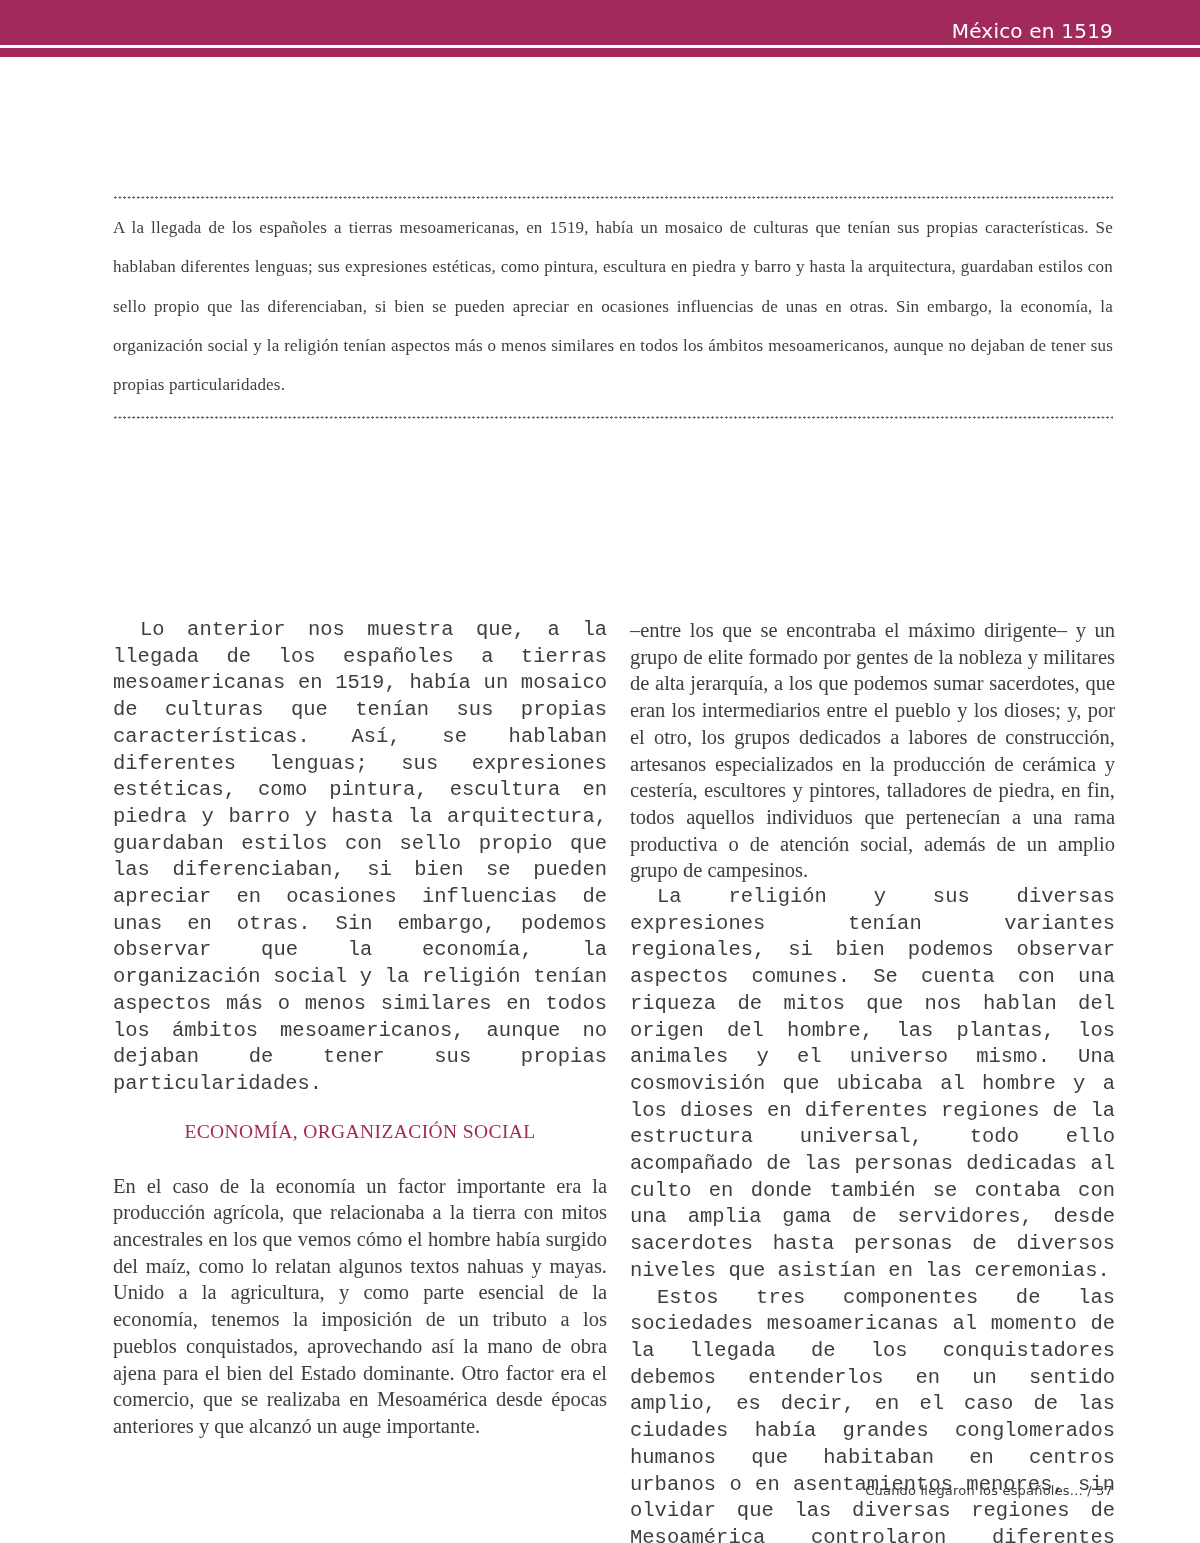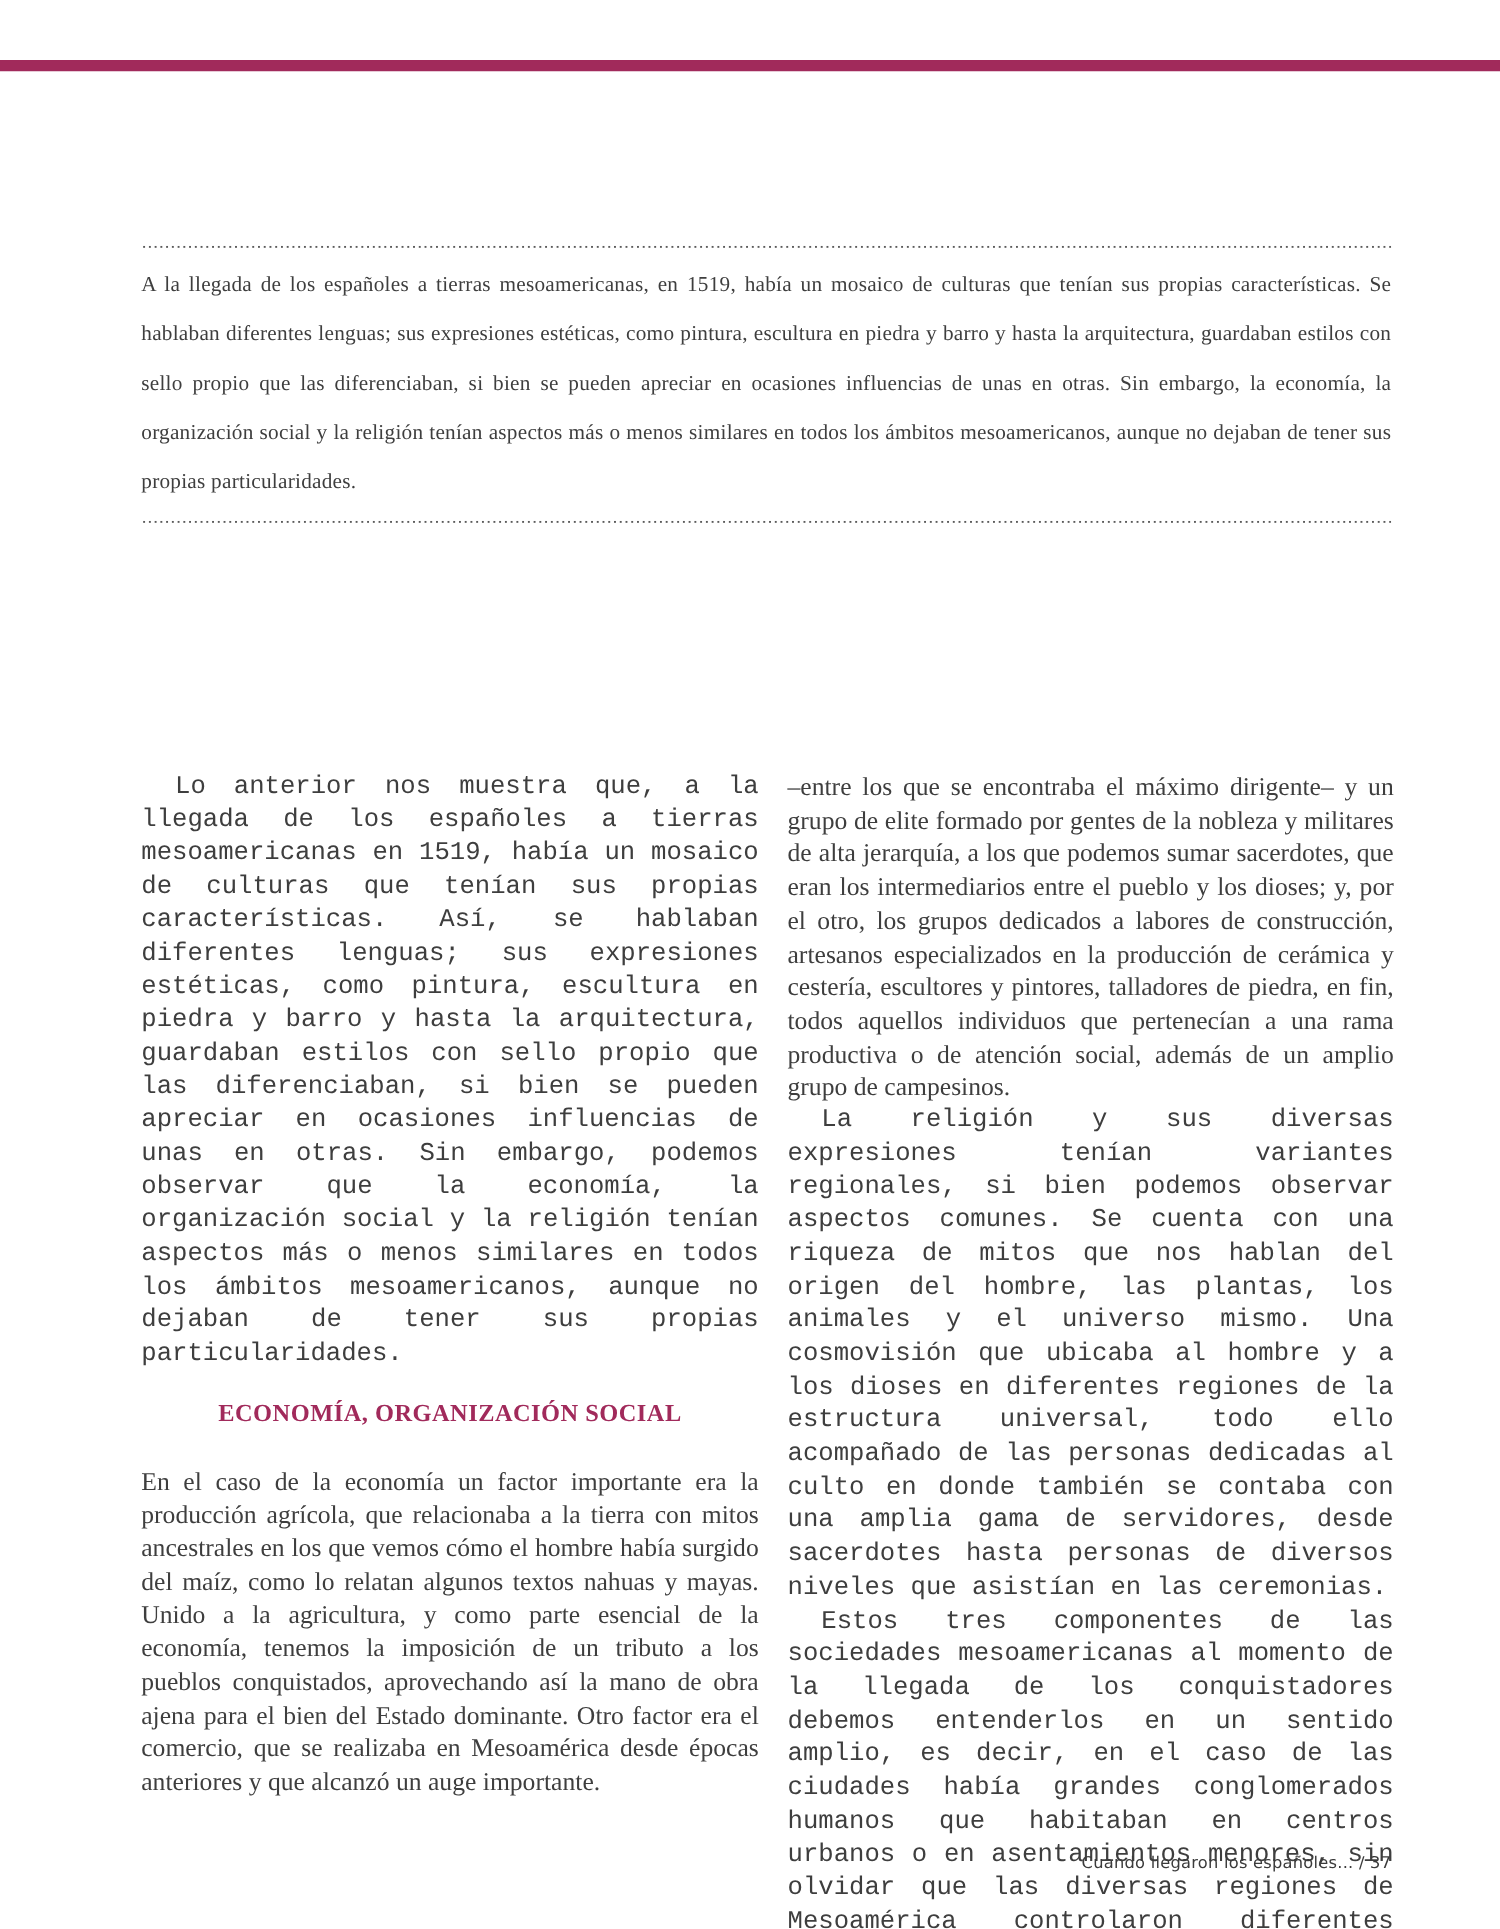--- a/index.html
+++ b/index.html
@@ -85,21 +85,21 @@
     line-height: 26.7px;
     color: var(--ink, #3e3e3e);
     text-align: justify;
   }
   .body-p.indent { text-indent: 27px; font-family: Liberation Mono, monospace; }
 
   .section-heading {
     margin: 20px 0 27px;
     font-size: 19.5px;
     line-height: 28px;
-    font-weight: 700;
+    font-weight: 400;
     color: var(--accent, #A12A5B);
     text-align: center;
     letter-spacing: 0.4px;
   }
   .section-heading .hline { display: block; }
 
   
   .footer {
     position: absolute;
     top: 1483px;
@@ -108,20 +108,23 @@
     font-size: 13px;
     color: #3b3b3b;
     letter-spacing: 0.2px;
   }
 </style>
 </head>
 <body>
 
 <div class="page">
 
+  <header class="topbar">
+    <span class="topbar-title">México en 1519</span>
+  </header>
   <div class="topbar-sub"></div>
 
   <section class="intro">
     <div class="dotline"></div>
     <p class="intro-text">A la llegada de los españoles a tierras mesoamericanas, en 1519, había un mosaico de culturas que tenían sus propias características. Se hablaban diferentes lenguas; sus expresiones estéticas, como pintura, escultura en piedra y barro y hasta la arquitectura, guardaban estilos con sello propio que las diferenciaban, si bien se pueden apreciar en ocasiones influencias de unas en otras. Sin embargo, la economía, la organización social y la religión tenían aspectos más o menos similares en todos los ámbitos mesoamericanos, aunque no dejaban de tener sus propias particularidades.</p>
     <div class="dotline"></div>
   </section>
 
   <section class="columns">
 

